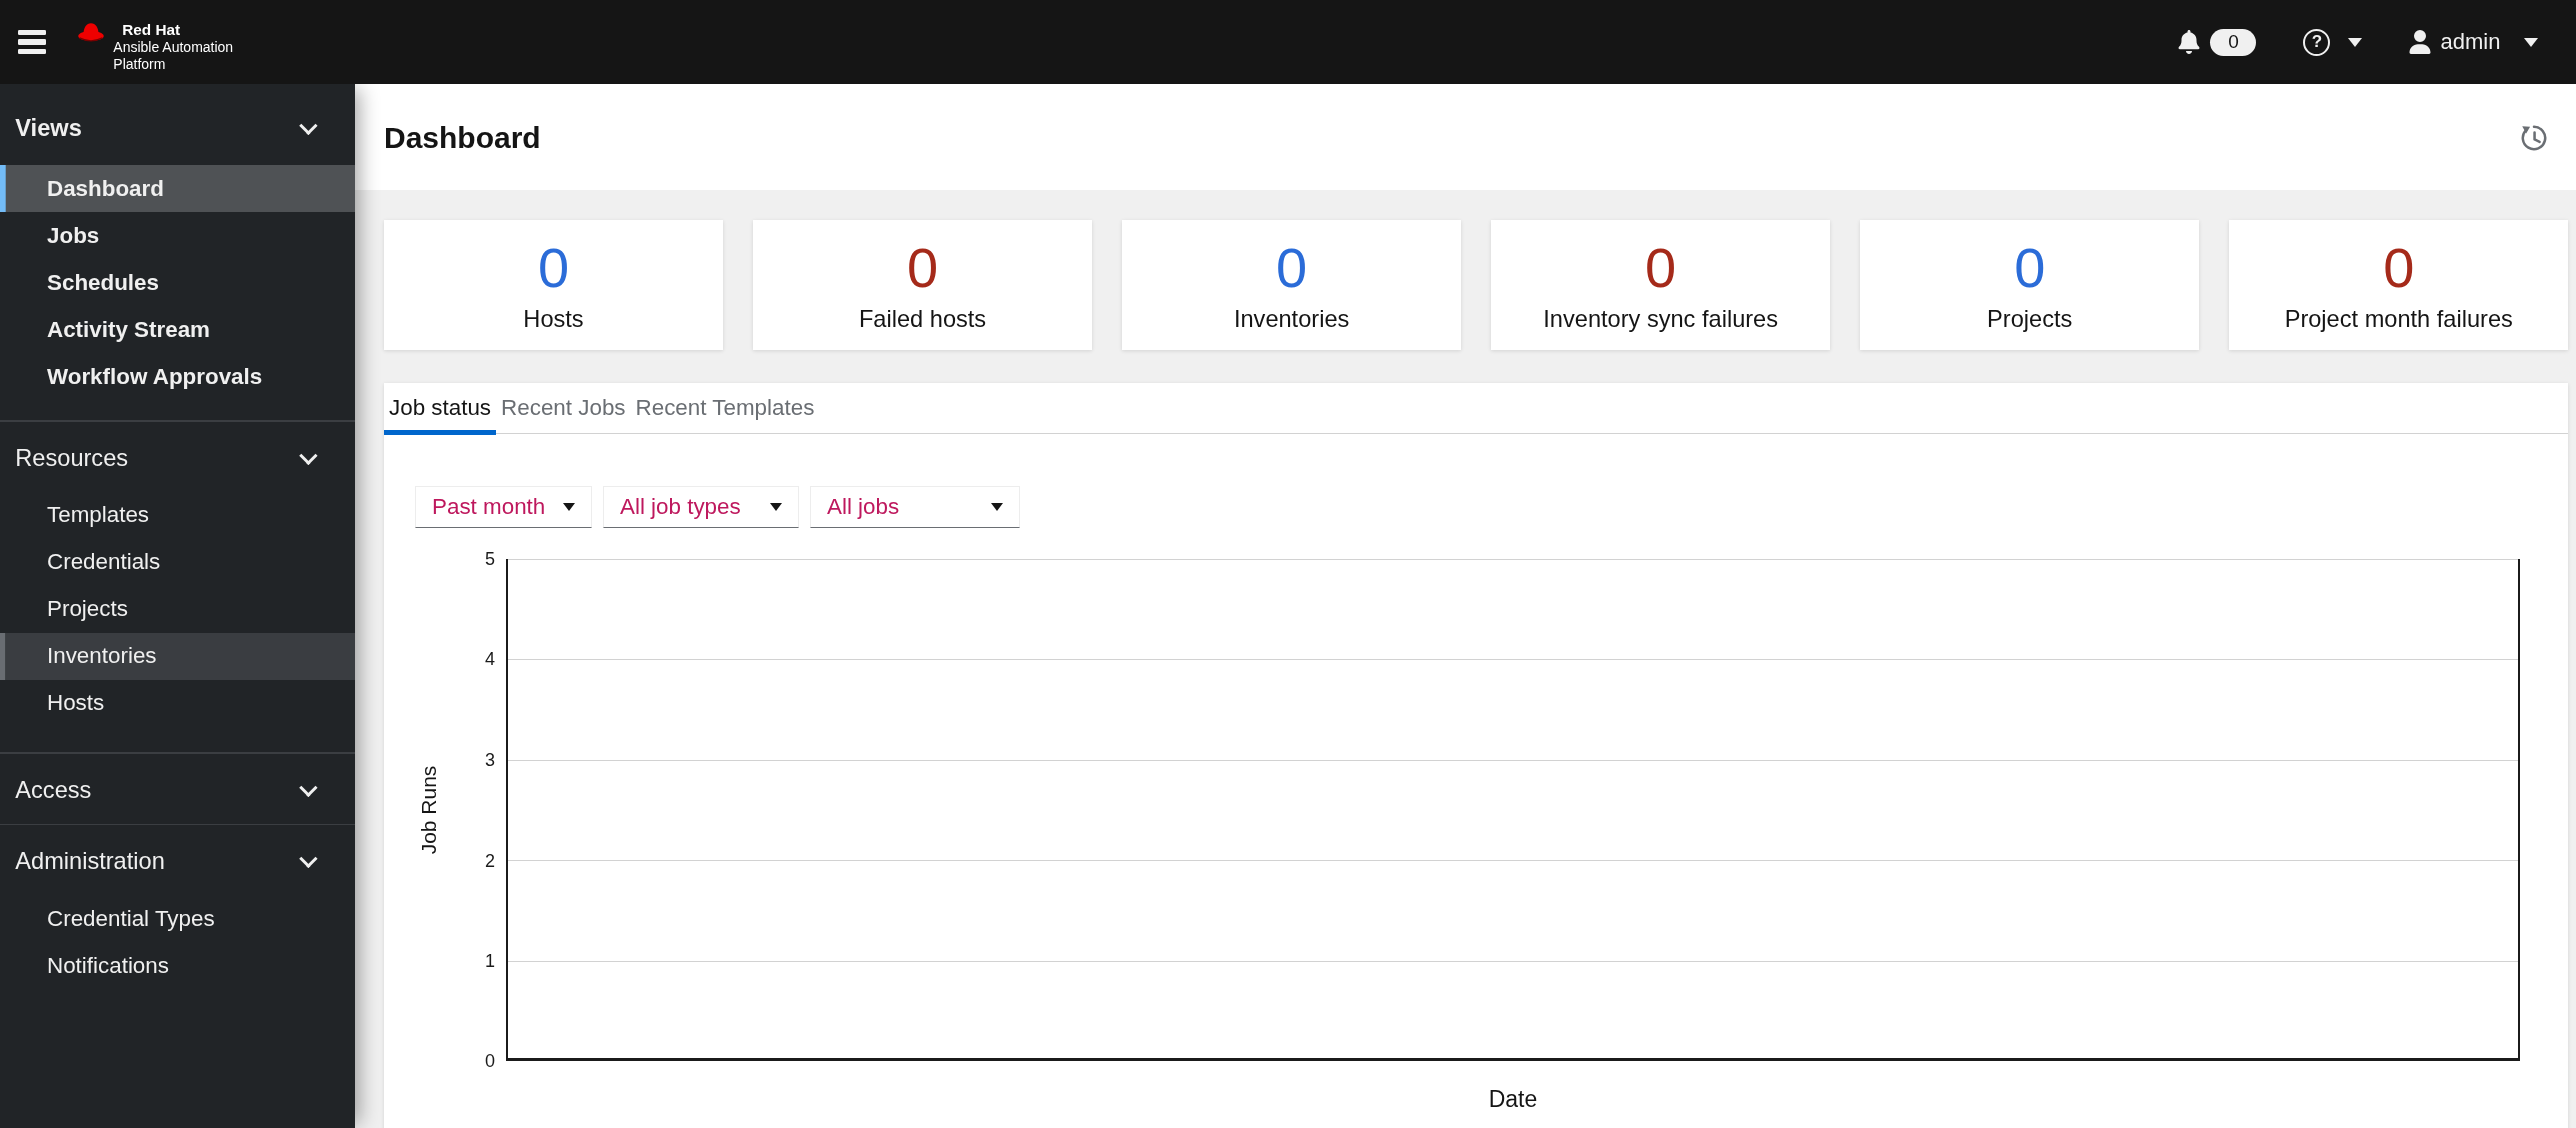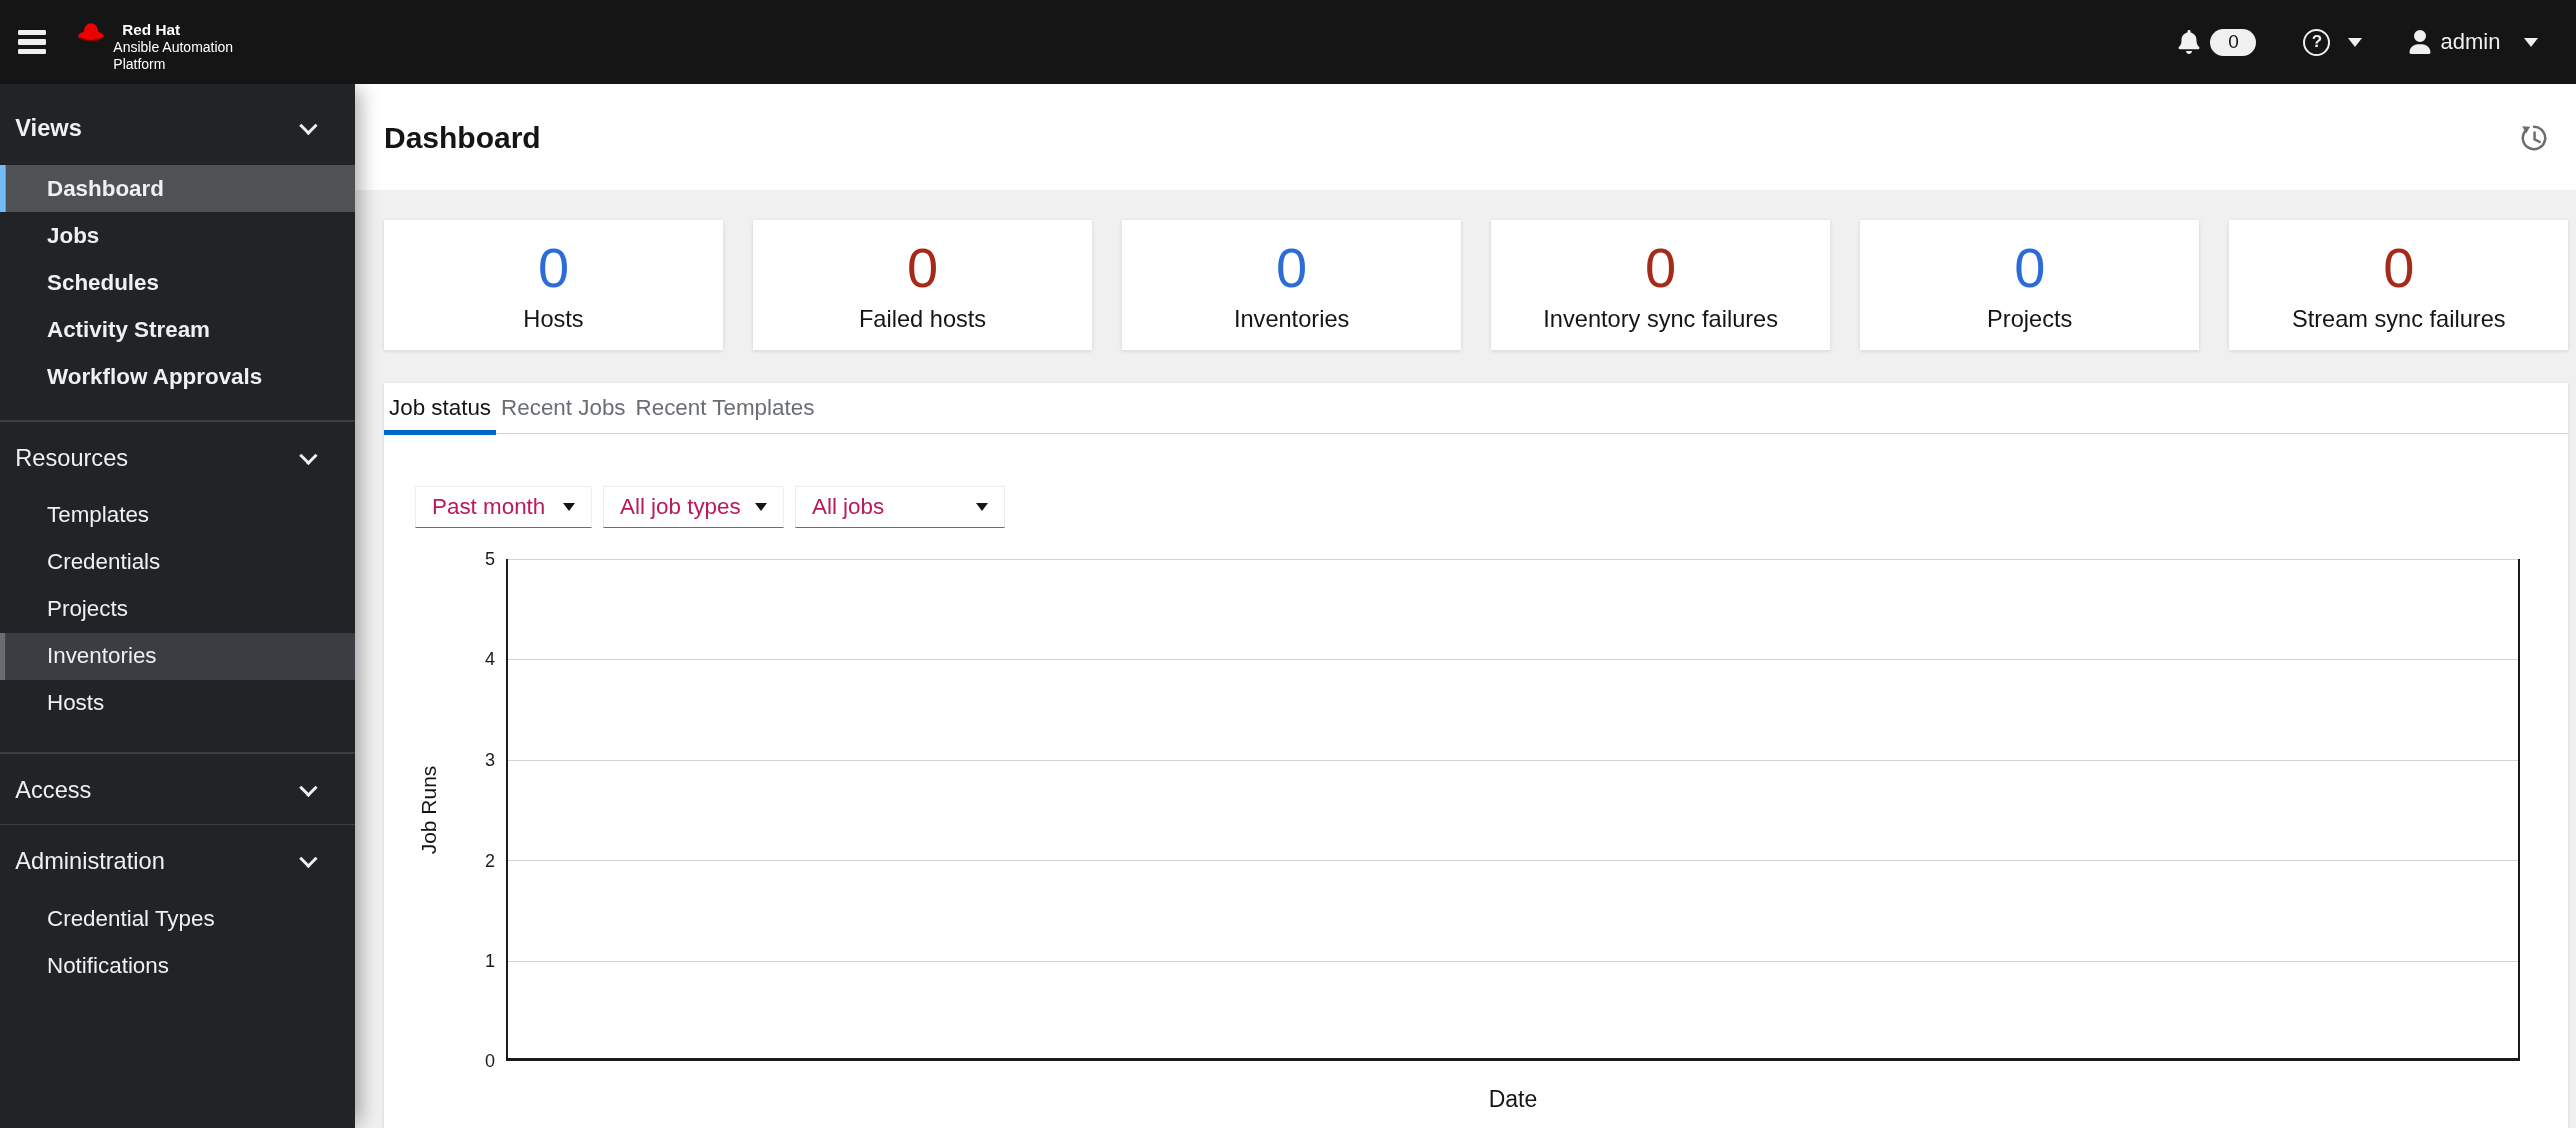--- a/index.html
+++ b/index.html
@@ -74,21 +74,21 @@
          position:relative; cursor:pointer; }
   .tab.active { color:#151515; }
   .tab.active::after { content:''; position:absolute; left:0; right:0; bottom:-1.9px; height:4.5px;
                        background:#0066cc; }
   .filters { margin:52px 0 0 31px; display:flex; gap:11px; }
   .select { height:42px; background:#fff; border:1.3px solid #ededed; border-bottom:1.9px solid #6a6e73;
             display:flex; align-items:center; justify-content:space-between;
             padding:0 16px; font-size:22.4px; color:#be185d; cursor:pointer; }
   .select .scaret { width:0; height:0; border-left:6.4px solid transparent;
                     border-right:6.4px solid transparent; border-top:8.3px solid #151515; }
-  .select.w1 { width:177px; } .select.w2 { width:181px; } .select.w3 { width:210px; }
+  .select.w1 { width:177px; } .select.w2 { width:196px; } .select.w3 { width:210px; }
 
   .chart { position:relative; margin-top:31px; height:587px; }
   .plot { position:absolute; left:122px; top:0; width:2014px; height:502px; background:#fff;
           border-left:2.6px solid #1b1b1b; border-right:2.6px solid #1b1b1b; border-bottom:3.2px solid #1b1b1b; }
   .grid { position:absolute; left:0; right:0; height:1.3px; background:#d2d2d2; }
   .ytick { position:absolute; left:73px; width:38px; text-align:right; font-size:18px;
            line-height:22px; color:#1b1b1b; }
   .ylabel { position:absolute; left:45px; top:251px; transform:translate(-50%,-50%) rotate(-90deg);
             font-size:21px; color:#151515; white-space:nowrap; }
   .xlabel { position:absolute; left:1129px; top:540px; transform:translate(-50%,-50%);
@@ -238,21 +238,21 @@
     <div class="card">
       <div class="card-value v-red">0</div>
       <div class="card-label">Inventory sync failures</div>
     </div>
     <div class="card">
       <div class="card-value v-blue">0</div>
       <div class="card-label">Projects</div>
     </div>
     <div class="card">
       <div class="card-value v-red">0</div>
-      <div class="card-label">Stream sync failures</div>
+      <div class="card-label">Project month failures</div>
     </div>
   </div>
 
   <div class="panel">
     <div class="tabs">
       <div class="tab active">Job status</div>
       <div class="tab">Recent Jobs</div>
       <div class="tab">Recent Templates</div>
     </div>
 

